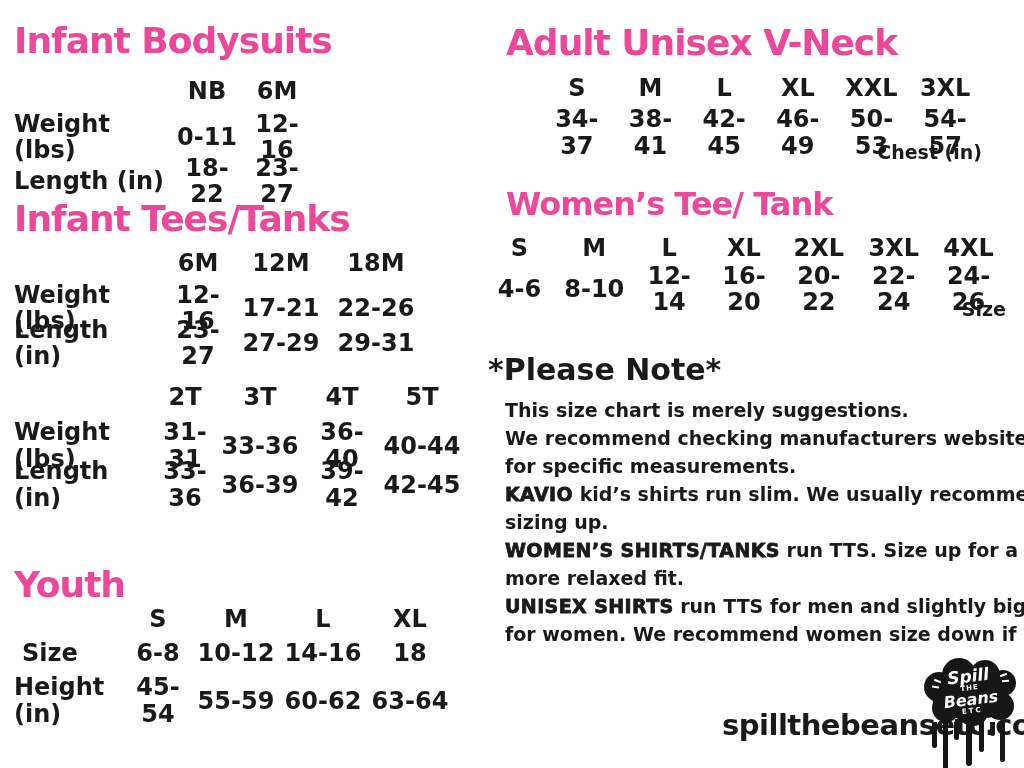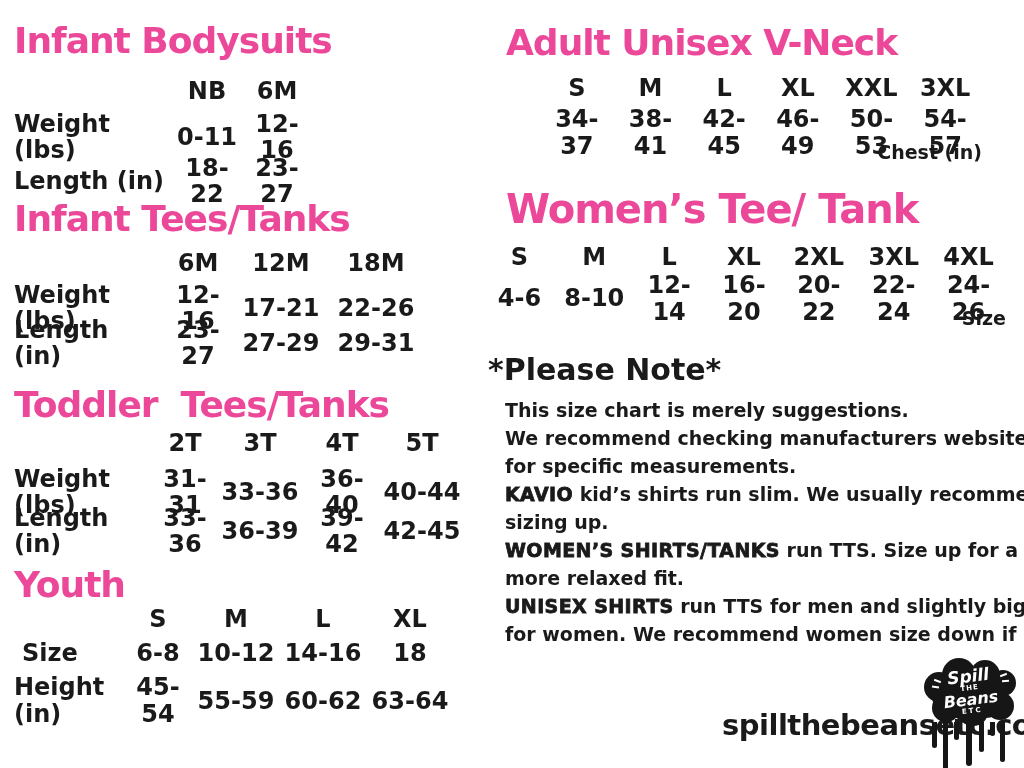--- a/index.html
+++ b/index.html
@@ -44,21 +44,21 @@
   
   #sec-adult{left:492px;top:22px;width:524px;}
   #sec-adult .title{margin:0 0 8px 14px;}
   .cols-adult{grid-template-columns:repeat(6,1fr);width:442px;margin-left:48px;}
   #sec-adult .hrow{height:32px;}
   #sec-adult .drow{height:32px;margin-top:2px;}
   .tfoot{font-size:19px;text-align:right;margin-top:3px;}
   #sec-adult .tfoot{width:442px;margin-left:48px;}
 
   #sec-womens{left:482px;top:186px;width:534px;}
-  #sec-womens .title{margin:0 0 9px 24px;font-size:40px;}
+  #sec-womens .title{margin:0 0 9px 24px;font-size:32px;}
   .cols-women{grid-template-columns:repeat(7,1fr);width:524px;}
   #sec-womens .hrow{height:30px;}
   #sec-womens .drow{height:30px;margin-top:0;}
   #sec-womens .tfoot{width:524px;margin-top:5px;}
 
   #sec-note{left:488px;top:352px;width:532px;}
   .note-title{margin:0 0 9px 0;font-size:30px;color:#1a1a1a;letter-spacing:0;}
   .note-line{margin-left:17px;font-size:19px;line-height:28px;white-space:nowrap;}
   .hv{letter-spacing:.4px;-webkit-text-stroke:.8px #1a1a1a;}
 
@@ -136,21 +136,20 @@
     </div>
     <div class="trow drow cols-tees">
       <span class="cell lbl">Length (in)</span>
       <span class="cell val">23-27</span>
       <span class="cell val">27-29</span>
       <span class="cell val">29-31</span>
     </div>
   </section>
 
   <section class="sec" id="sec-toddler">
-    <h2 class="title">Toddler  Tees/Tanks</h2>
     <div class="trow hrow cols-toddler">
       <span class="cell lbl"></span>
       <span class="cell hdr">2T</span>
       <span class="cell hdr">3T</span>
       <span class="cell hdr">4T</span>
       <span class="cell hdr">5T</span>
     </div>
     <div class="trow drow cols-toddler">
       <span class="cell lbl">Weight (lbs)</span>
       <span class="cell val">31-31</span>

